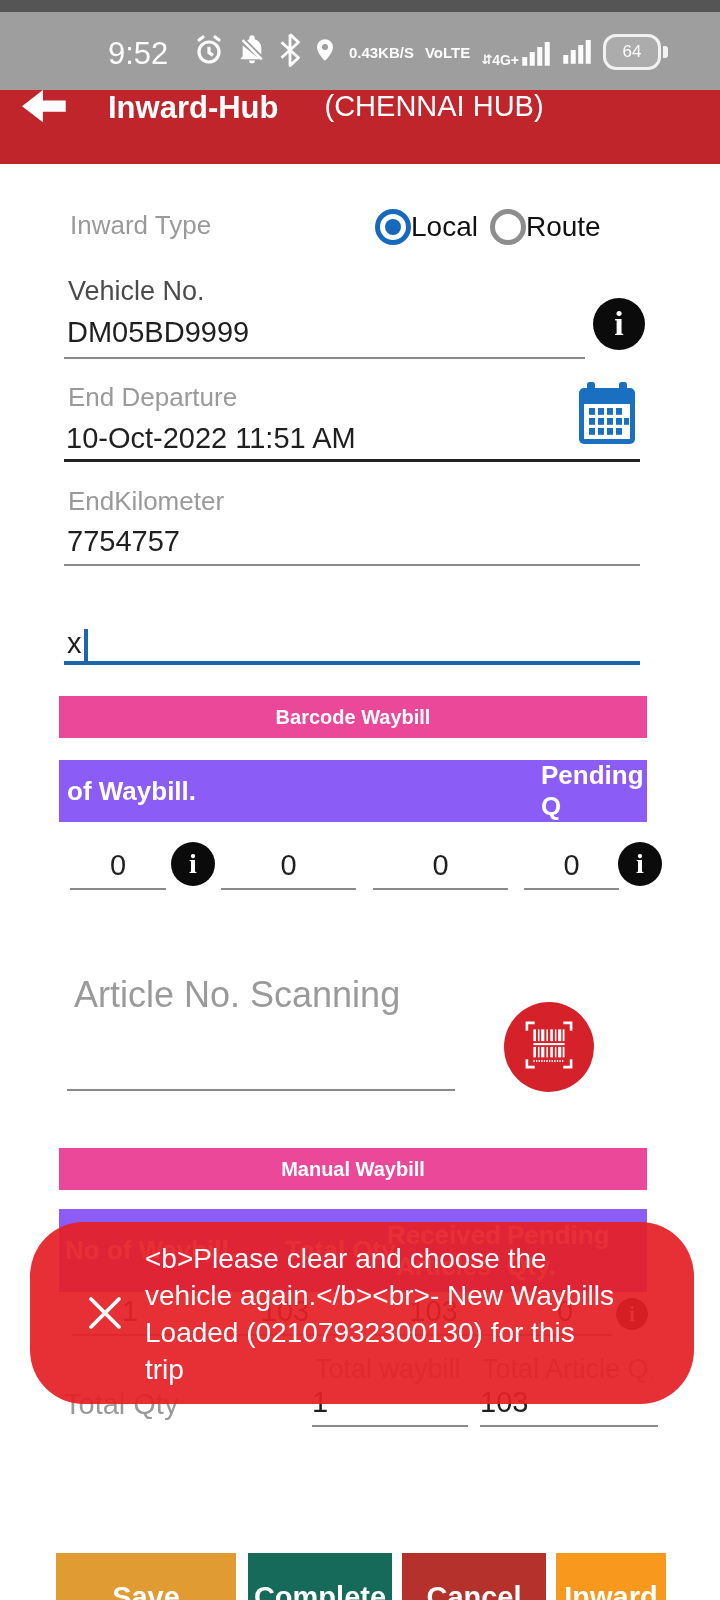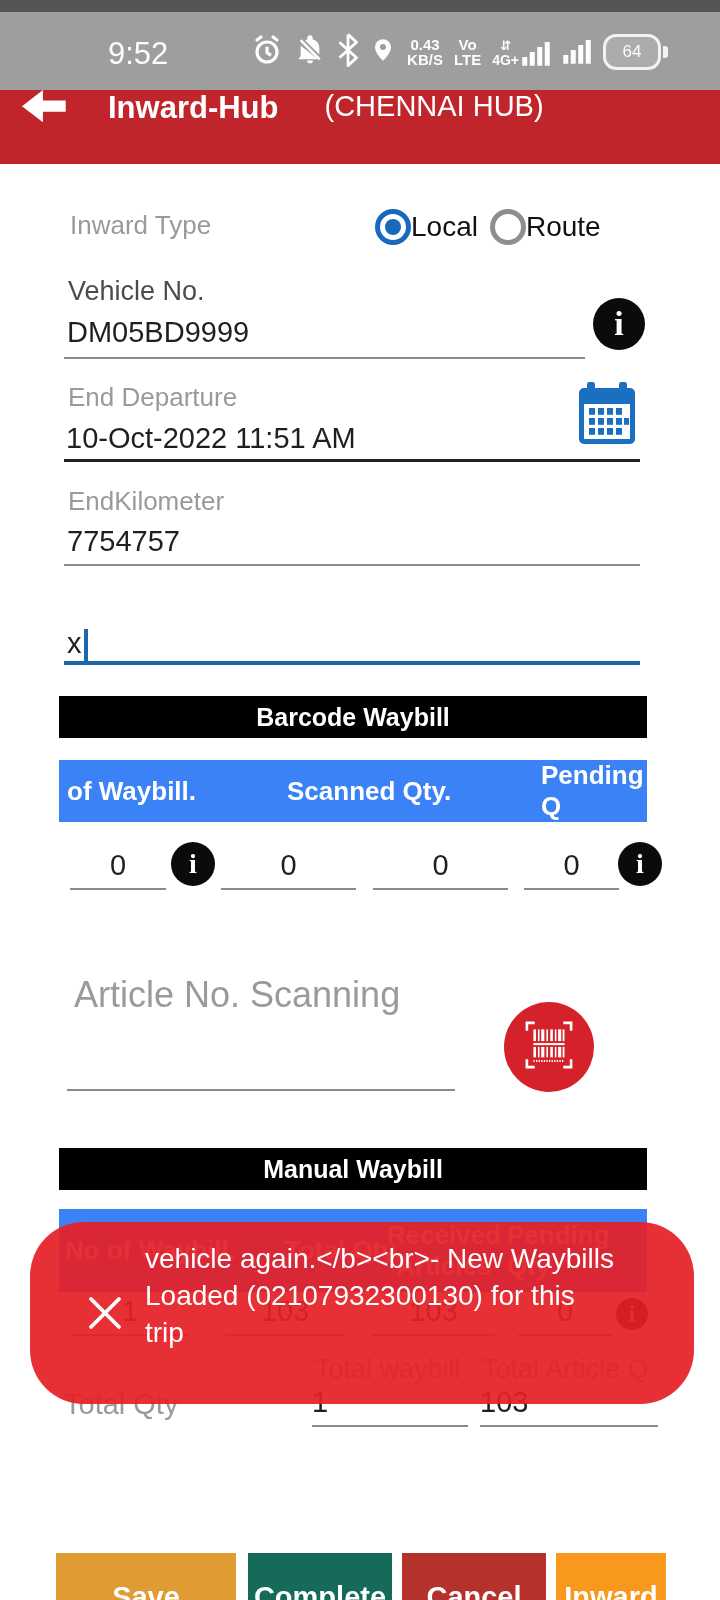--- a/index.html
+++ b/index.html
@@ -8,21 +8,21 @@
     background:#ffffff;overflow:hidden;
     font-family:"Liberation Sans","DejaVu Sans",sans-serif;
     -webkit-font-smoothing:antialiased;
   }
   .abs{position:absolute;}
 
   
   .statusbar{left:0;top:0;width:720px;height:78px;background:#9e9e9e;color:#fff;}
   .sb-time{position:absolute;left:108px;top:24px;font-size:31px;color:#fdfdfd;}
   .sb-icons{position:absolute;right:52px;top:18px;height:44px;display:flex;align-items:center;gap:11px;}
-  .sb-stack{display:flex;flex-direction:column;align-items:center;line-height:15px;font-size:15px;font-weight:bold;color:#fdfdfd;}
+  .sb-stack{display:flex;flex-direction:row;align-items:center;line-height:15px;font-size:15px;font-weight:bold;color:#fdfdfd;}
   .sb-4g{display:flex;align-items:flex-end;gap:2px;}
   .battery{display:flex;align-items:center;}
   .battery .shell{width:52px;height:30px;border:3px solid #f2f2f2;border-radius:13px;display:flex;align-items:center;justify-content:center;font-size:17px;color:#fdfdfd;background:rgba(255,255,255,.15);}
   .battery .nub{width:5px;height:12px;background:#f2f2f2;border-radius:0 3px 3px 0;margin-left:2px;}
 
   
   .appbar{left:0;top:78px;width:720px;height:74px;background:#c0252b;color:#fff;display:flex;}
   .appbar .back{margin-left:22px;width:46px;height:34px;}
   .appbar .title{margin-left:40px;font-size:31px;font-weight:bold;}
   .appbar .subtitle{margin-left:46px;font-size:29px;font-weight:400;}
@@ -39,24 +39,24 @@
   .radio-row{display:flex;align-items:center;}
   .radio-outer{width:36px;height:36px;border-radius:50%;box-sizing:border-box;}
   .radio-on{border:5px solid #1669bd;display:flex;align-items:center;justify-content:center;}
   .radio-on .dot{width:16px;height:16px;border-radius:50%;background:#1669bd;}
   .radio-off{border:5px solid #8e8e8e;}
   .radio-label{font-size:28px;color:#111;}
 
   .info-badge{border-radius:50%;background:#0b0b0b;color:#fff;display:flex;align-items:center;justify-content:center;
     font-family:"Liberation Serif","DejaVu Serif",serif;font-weight:bold;}
 
-  .banner{left:59px;width:588px;height:42px;background:#000000;color:#fff;
-    display:flex;align-items:center;justify-content:center;font-size:25px;font-weight:bold;}
-
-  .band{left:59px;width:588px;background:#3b82f6;color:#fff;font-weight:bold;font-size:26px;}
+  .banner{left:59px;width:588px;height:42px;background:#ec4899;color:#fff;
+    display:flex;align-items:center;justify-content:center;font-size:20px;font-weight:bold;}
+
+  .band{left:59px;width:588px;background:#8b5cf6;color:#fff;font-weight:bold;font-size:26px;}
   .band .col{position:absolute;top:0;height:100%;display:flex;align-items:center;}
 
   .cell{position:absolute;border-bottom:2px solid #8a8a8a;display:flex;align-items:flex-end;justify-content:center;
     font-size:29px;color:#1f1f1f;padding-bottom:6px;box-sizing:border-box;}
 
   .cursor{display:inline-block;width:4px;height:32px;background:#1b66ad;vertical-align:middle;margin-left:2px;}
 
   .scan-btn{width:90px;height:90px;border-radius:50%;background:#d5222a;display:flex;align-items:center;justify-content:center;}
 
   
@@ -202,21 +202,20 @@
   <div class="abs val" style="left:67px;top:513px;">7754757</div>
   <div class="abs uline" style="left:64px;top:551px;width:576px;height:1px;"></div>
 
   <div class="abs val" style="left:67px;top:615px;"><span>x</span><span class="cursor"></span></div>
   <div class="abs uline-blue" style="left:64px;top:648px;width:576px;height:1px;"></div>
 
   <div class="abs banner" style="top:684px;">Barcode Waybill</div>
 
   <div class="abs band" style="top:748px;height:62px;">
     <span class="col" style="left:8px;">of Waybill.</span>
-    <span class="col" style="left:228px;">Scanned Qty.</span>
     <span class="col" style="left:482px;">Pending Q</span>
   </div>
 
   <div class="cell" style="left:70px;top:836px;width:96px;height:42px;">0</div>
   <div class="abs info-badge" style="left:171px;top:830px;width:44px;height:44px;font-size:28px;">i</div>
   <div class="cell" style="left:221px;top:836px;width:135px;height:42px;">0</div>
   <div class="cell" style="left:373px;top:836px;width:135px;height:42px;">0</div>
   <div class="cell" style="left:524px;top:836px;width:95px;height:42px;">0</div>
   <div class="abs info-badge" style="left:618px;top:830px;width:44px;height:44px;font-size:28px;">i</div>
 
@@ -282,20 +281,21 @@
 
   <div class="abs lbl-gray" style="left:315px;top:1342px;font-size:27px;">Total waybill</div>
   <div class="abs lbl-gray" style="left:482px;top:1342px;font-size:27px;white-space:nowrap;max-width:170px;overflow:hidden;">Total Article Q...</div>
 
   <div class="abs lbl-gray" style="left:64px;top:1376px;font-size:29px;">Total Qty</div>
   <div class="cell" style="left:312px;top:1378px;width:156px;height:37px;justify-content:flex-start;">1</div>
   <div class="cell" style="left:480px;top:1378px;width:178px;height:37px;justify-content:flex-start;">103</div>
 
   <div class="abs toast"></div>
   <div class="toast-lines abs">
+    <div>&lt;b&gt;Please clear and choose the</div>
     <div>vehicle again.&lt;/b&gt;&lt;br&gt;- New Waybills</div>
     <div>Loaded (02107932300130) for this</div>
     <div>trip</div>
   </div>
   <div class="abs" style="left:84px;top:1280px;">
     <svg width="42" height="42" viewBox="0 0 24 24">
         <path stroke="#fff" stroke-width="2.2" stroke-linecap="round" d="M4 4l16 16M20 4L4 20"></path>
       </svg>
   </div>
 

